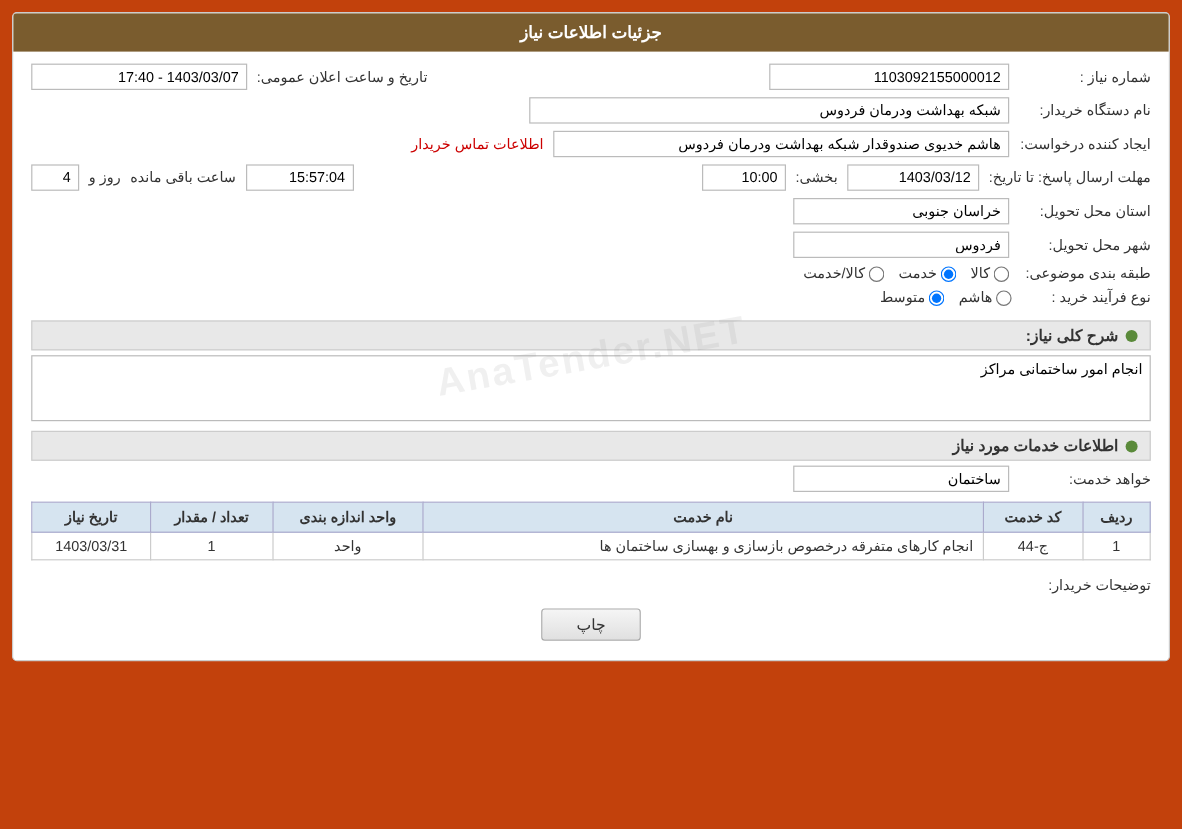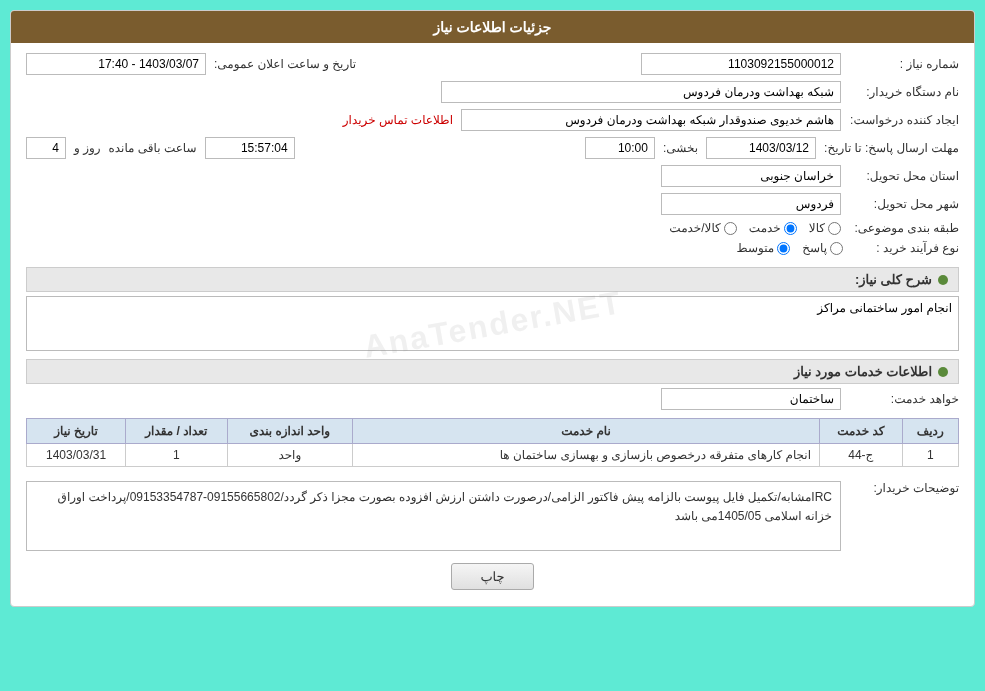--- a/index.html
+++ b/index.html
@@ -6,21 +6,21 @@
     body {
       font-family: Tahoma, Arial, sans-serif;
       font-size: 12px;
       background: #e8e8e8;
       direction: rtl;
       color: #333;
     }
     .page-wrapper {
       width: 985px;
       min-height: 691px;
-      background: #5eead4;
+      background: #c2410c;
       padding: 10px;
     }
     .main-card {
       background: #fff;
       border: 1px solid #ccc;
       border-radius: 4px;
       overflow: hidden;
     }
     .card-header {
       background: #7a5c2e;
@@ -264,21 +264,21 @@
           </label>
         </div>
       </div>
 
       <div class="process-row">
         <span class="header-label">نوع فرآیند خرید :</span>
         <div>
           <div class="radio-group" style="margin-bottom:4px;">
             <label class="radio-item">
               <input type="radio" name="purchase" style="">
-              <span>پاسخ</span>
+              <span>هاشم</span>
             </label>
             <label class="radio-item">
               <input type="radio" name="purchase" checked="" style="">
               <span>متوسط</span>
             </label>
           </div>
         </div>
       </div>
 
       <div class="subheader">
@@ -317,21 +317,20 @@
             <td style="text-align:right; padding-right:8px;padding-left:43px;">انجام کارهای متفرقه درخصوص بازسازی و بهسازی ساختمان ها</td>
             <td>واحد</td>
             <td>1</td>
             <td>1403/03/31</td>
           </tr>
         </tbody>
       </table>
 
       <div class="header-row" style="margin-top:10px; align-items:flex-start;">
         <span class="header-label" style="padding-top:4px;">توضیحات خریدار:</span>
-        <div class="desc-box" style="flex:1; direction:rtl; text-align:right;">IRCمشابه/تکمیل فایل پیوست بالزامه پیش فاکتور الزامی/درصورت داشتن ارزش افزوده بصورت مجزا ذکر گردد/09155665802-09153354787/پرداخت اوراق خزانه اسلامی 1405/05می باشد</div>
       </div>
 
       <div class="btn-row">
         <button class="btn btn-print">چاپ</button>
       </div>
 
     </div>
   </div>
 </div>
 

